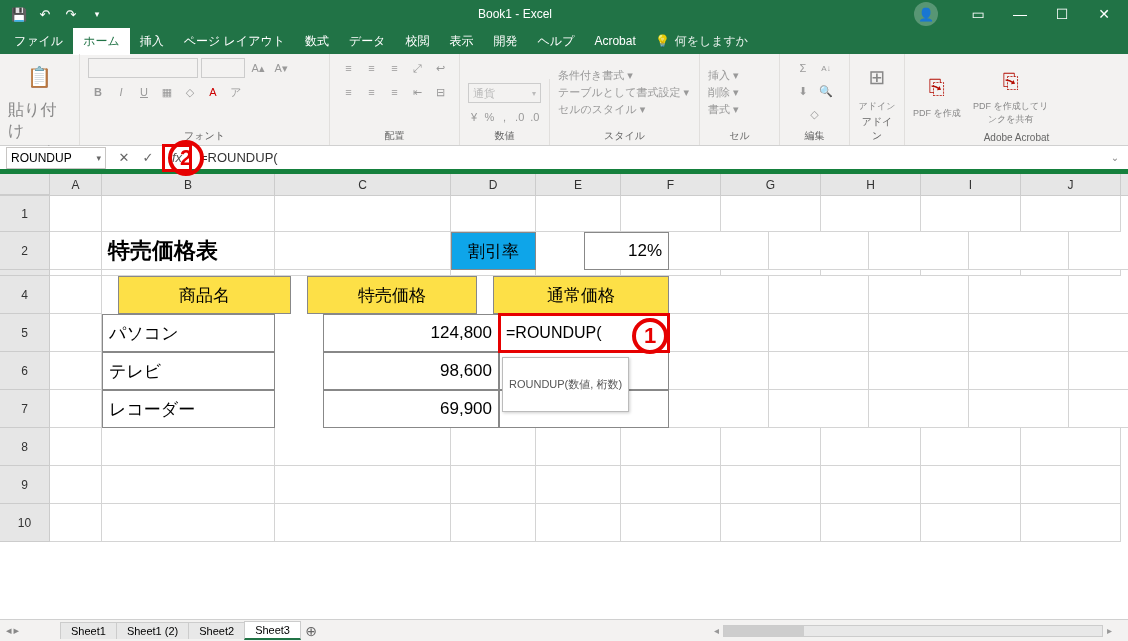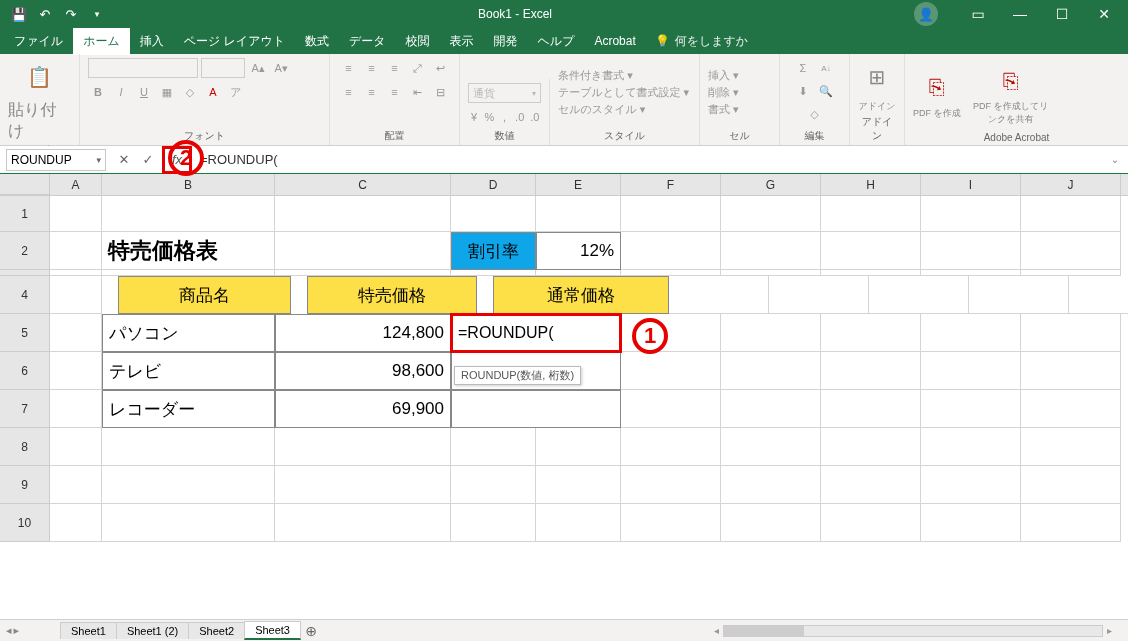--- a/index.html
+++ b/index.html
@@ -25,52 +25,52 @@
 .ribbon { height: 92px; background: #f3f2f1; border-bottom: 1px solid #d0d0d0; display: flex; font-size: 11px; color: #444; }
 .ribbon .group { border-right: 1px solid #e1dfdd; padding: 4px 8px 2px 8px; display: flex; flex-direction: column; justify-content: space-between; }
 .ribbon .group .content { flex:1; display:flex; align-items:center; gap:4px; color:#888;}
 .ribbon .group .label { text-align: center; font-size: 10px; color: #666; padding-top:2px;}
 .ribbon .icon-lg { width: 38px; height: 38px; display:flex; align-items:center; justify-content:center; font-size:20px; color:#888;}
 .ribbon .btnstack { display:flex; flex-direction:column; gap:2px; font-size:11px; color:#999;}
 .ribbon .row { display:flex; gap:3px; align-items:center;}
 .ribbon .mini { width:20px; height:20px; display:flex;align-items:center;justify-content:center; border:1px solid transparent; color:#999; font-size:11px;}
 
 
-.fbar { height: 28px; border-bottom: 1px solid #15803d; display: flex; align-items: center; font-size: 13px; background:#fff; }
+.fbar { height: 28px; border-bottom: 5px solid #15803d; display: flex; align-items: center; font-size: 13px; background:#fff; }
 .namebox { width: 100px; height: 22px; border: 1px solid #c8c6c4; margin: 0 6px; padding: 0 4px; display:flex; align-items:center; justify-content:space-between; font-size:12px;}
 .namebox .dd { font-size:9px; color:#666;}
 .fbar .fbtn { width: 24px; height:22px; display:flex;align-items:center;justify-content:center; color:#666; cursor:pointer; font-size:13px;}
 .fbar .fx-wrap { border:3px solid #e60000; padding:0; margin:0 2px; display:flex;}
 .fbar .fx { width:24px;height:22px;display:flex;align-items:center;justify-content:center;font-style:italic;color:#555;font-size:13px;}
 .fbar .formula-input { flex:1; padding:0 6px; color:#333;}
 .fbar .expand { width:20px; display:flex;align-items:center;justify-content:center;color:#888;font-size:10px;padding-right:6px;}
 
 
 .anno { position:absolute; width:36px; height:36px; border:4px solid #e60000; border-radius:50%; color:#e60000; font-weight:bold; font-size:22px; display:flex;align-items:center;justify-content:center; background:rgba(255,255,255,0); z-index:50; font-family: Arial, sans-serif;}
 
 
 .gridarea { position:relative; height: calc(641px - 28px - 26px - 92px - 28px - 22px - 22px); overflow:hidden; display:flex;}
 .col-headers { height:22px; background:#e6e6e6; display:flex; border-bottom:1px solid #ccc;}
 .corner { width:50px; background:#e6e6e6; border-right:1px solid #ccc; border-bottom:1px solid #ccc;}
 .colh { border-right:1px solid #ccc; text-align:center; font-size:12px; color:#333; line-height:22px; background:#e6e6e6;}
 .rows { flex:1; }
 .rowh { width:50px; background:#e6e6e6; border-right:1px solid #ccc; border-bottom:1px solid #ccc; text-align:center; font-size:12px; color:#333; display:flex;align-items:center;justify-content:center;}
 .row-line { display:flex; }
 .cell { border-right:1px solid #d4d4d4; border-bottom:1px solid #d4d4d4; font-size:17px; padding:2px 6px; display:flex; align-items:center; background:#fff; overflow:hidden; white-space:nowrap;}
-.cell.r { justify-content:flex-end; text-align:center; }
+.cell.r { justify-content:flex-end; text-align:center;margin-left:48px; }
 .cell.c { justify-content:center; }
 .cell.header { background:#fde047; justify-content:center; border:1px solid #888;margin-left:16px;}
 .cell.tbl { border:1px solid #888; }
 .cell.beige { background:#0ea5e9; }
 .title-cell { font-size:22px; font-weight:bold; }
 .editing { outline:3px solid #e60000; outline-offset:-2px; font-size:16px; z-index:20; position:relative; overflow:visible; background:#fff;}
 .tooltip {
-  position:absolute; top:100%; left:2px; margin-top:15px;
+  position:absolute; top:100%; left:2px; margin-top:6px;
   background:#fff; border:1px solid #bbb; box-shadow:1px 1px 3px rgba(0,0,0,0.2);
-  font-size:11px; padding:1px 6px; color:#555; white-space:nowrap; z-index:30;
+  font-size:11px; padding:19px 6px; color:#555; white-space:nowrap; z-index:30;
 }
 
 
 .vscroll { width:18px; background:#f0f0f0; border-left:1px solid #ddd;}
 
 
 .sheettabs { height:22px; background:#f3f2f1; border-top:1px solid #d0d0d0; display:flex; align-items:center; font-size:11px;}
 .sheettabs .nav { width:60px; display:flex; gap:2px; padding:0 6px; color:#888;}
 .sheettabs .stab { padding:2px 10px; border:1px solid #ccc; border-bottom:none; background:#e8e8e8; cursor:pointer; margin-right:-1px;}
 .sheettabs .stab.active { background:#fff; border-bottom:2px solid #217346;}

